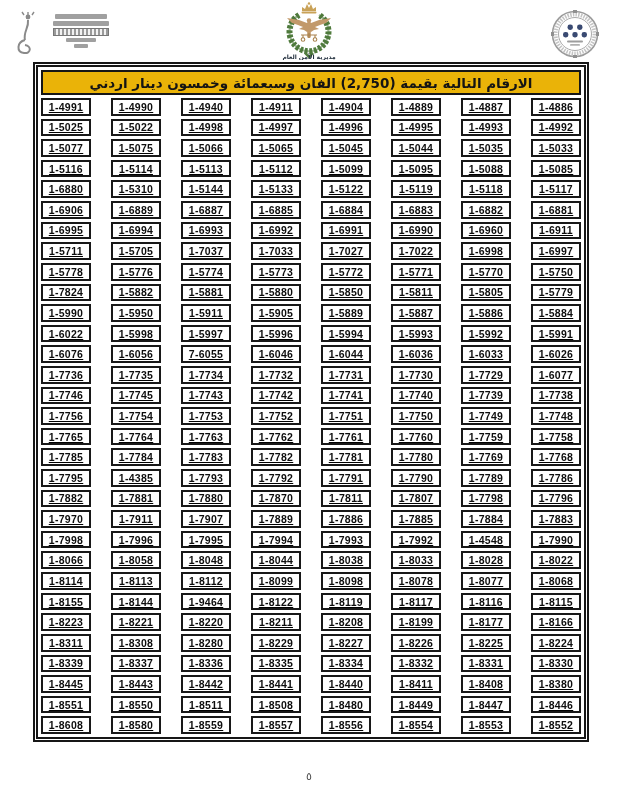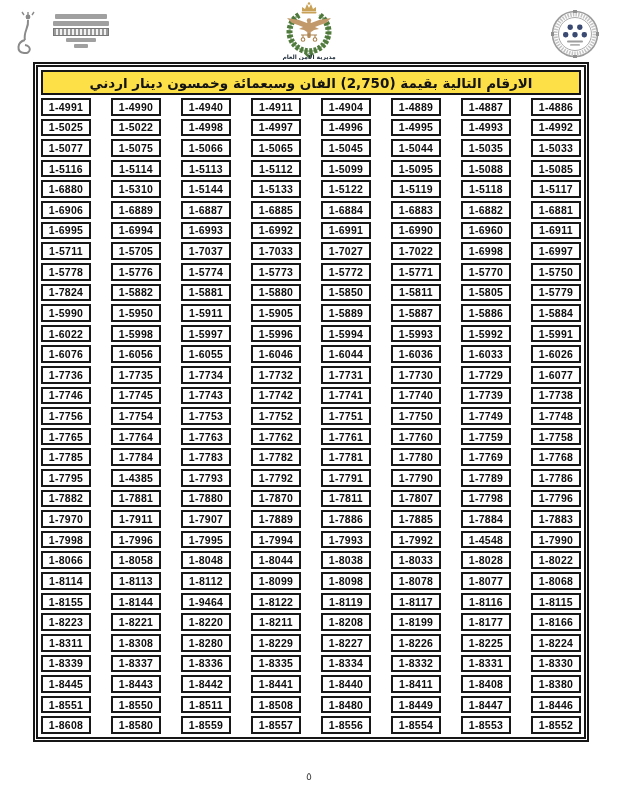--- a/index.html
+++ b/index.html
@@ -39,40 +39,41 @@
     left: 33px; top: 62px;
     width: 556px; height: 680px;
     border: 5px double #161616;
     background: #fff;
     padding: 3px;
     display: flex;
     flex-direction: column;
   }
   .title-bar {
     border: 2px solid #161616;
-    background: #fde047;
+    background: #eab308;
     height: 25px;
     flex: 0 0 25px;
     margin-bottom: 3px;
     display: flex;
     align-items: center;
     justify-content: center;
     direction: rtl;
     font-family: "DejaVu Sans", sans-serif;
     font-weight: bold;
     font-size: 13.5px;
     color: #141414;
     letter-spacing: 0;
   }
   .numbers-grid {
     flex: 1 1 auto;
     display: grid;
     grid-template-columns: repeat(8, 1fr);
     grid-auto-rows: 1fr;
     gap: 3px 20px;
+    text-decoration: underline;
   }
   .cell {
     border: 2px solid #181818;
     background: #fff;
     display: flex;
     align-items: center;
     justify-content: center;
     font-weight: bold;
     font-size: 10.5px;
     color: #0d0d0d;
@@ -261,21 +262,21 @@
         <div class="cell">1-6022</div>
         <div class="cell">1-5998</div>
         <div class="cell">1-5997</div>
         <div class="cell">1-5996</div>
         <div class="cell">1-5994</div>
         <div class="cell">1-5993</div>
         <div class="cell">1-5992</div>
         <div class="cell">1-5991</div>
         <div class="cell">1-6076</div>
         <div class="cell">1-6056</div>
-        <div class="cell">1-6055</div>
+        <div class="cell">7-6055</div>
         <div class="cell">1-6046</div>
         <div class="cell">1-6044</div>
         <div class="cell">1-6036</div>
         <div class="cell">1-6033</div>
         <div class="cell">1-6026</div>
         <div class="cell">1-7736</div>
         <div class="cell">1-7735</div>
         <div class="cell">1-7734</div>
         <div class="cell">1-7732</div>
         <div class="cell">1-7731</div>

